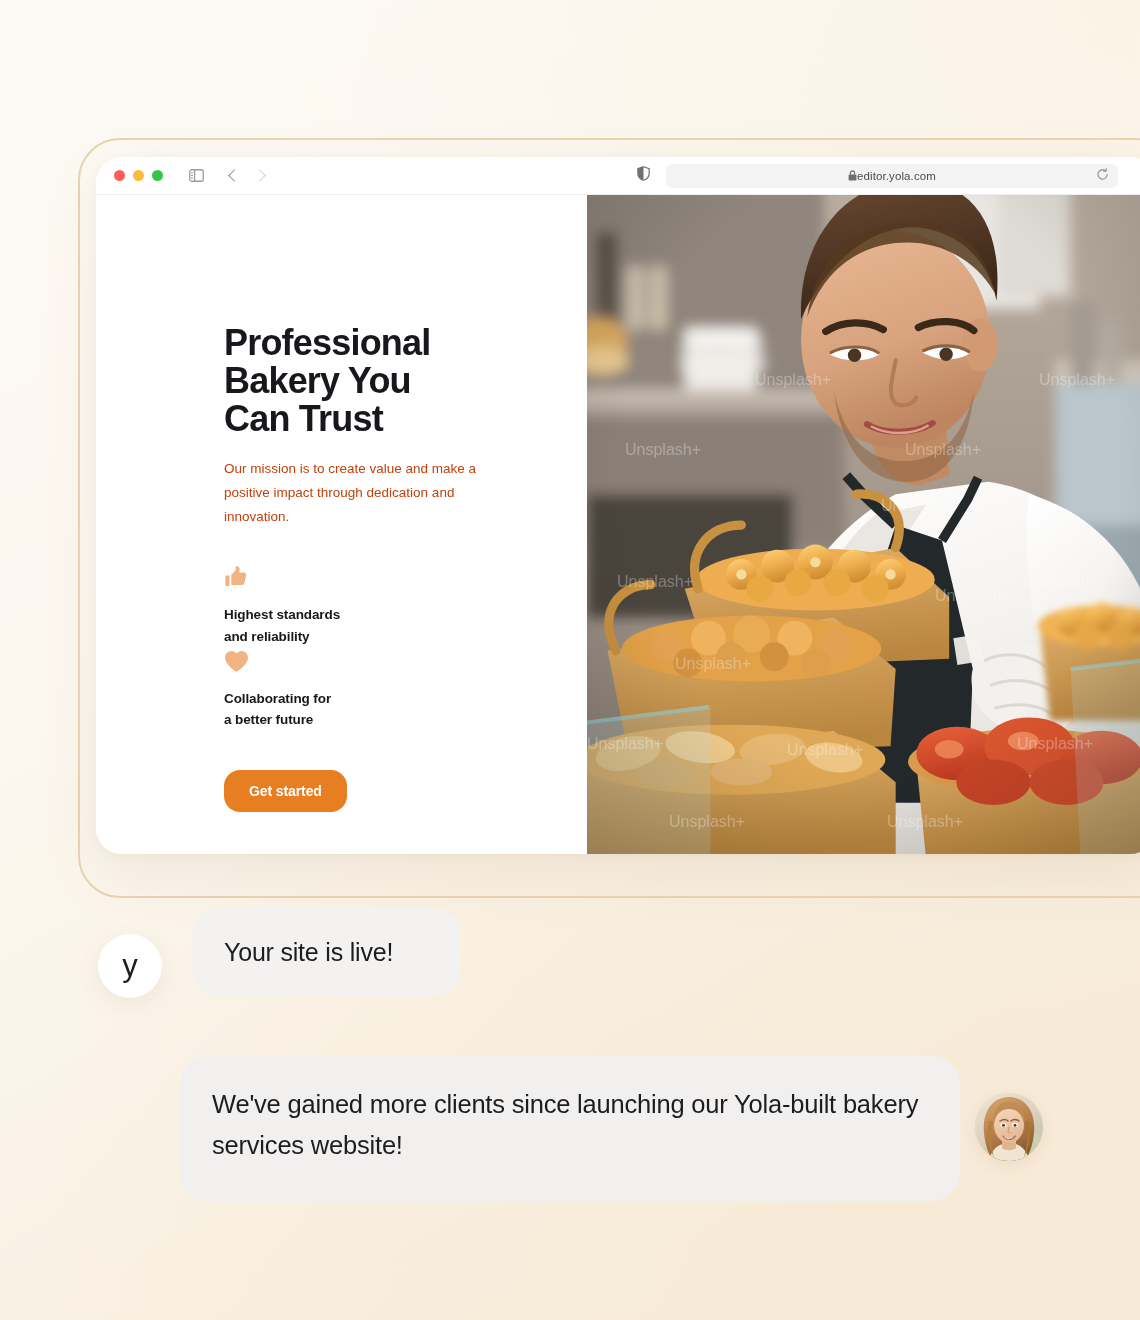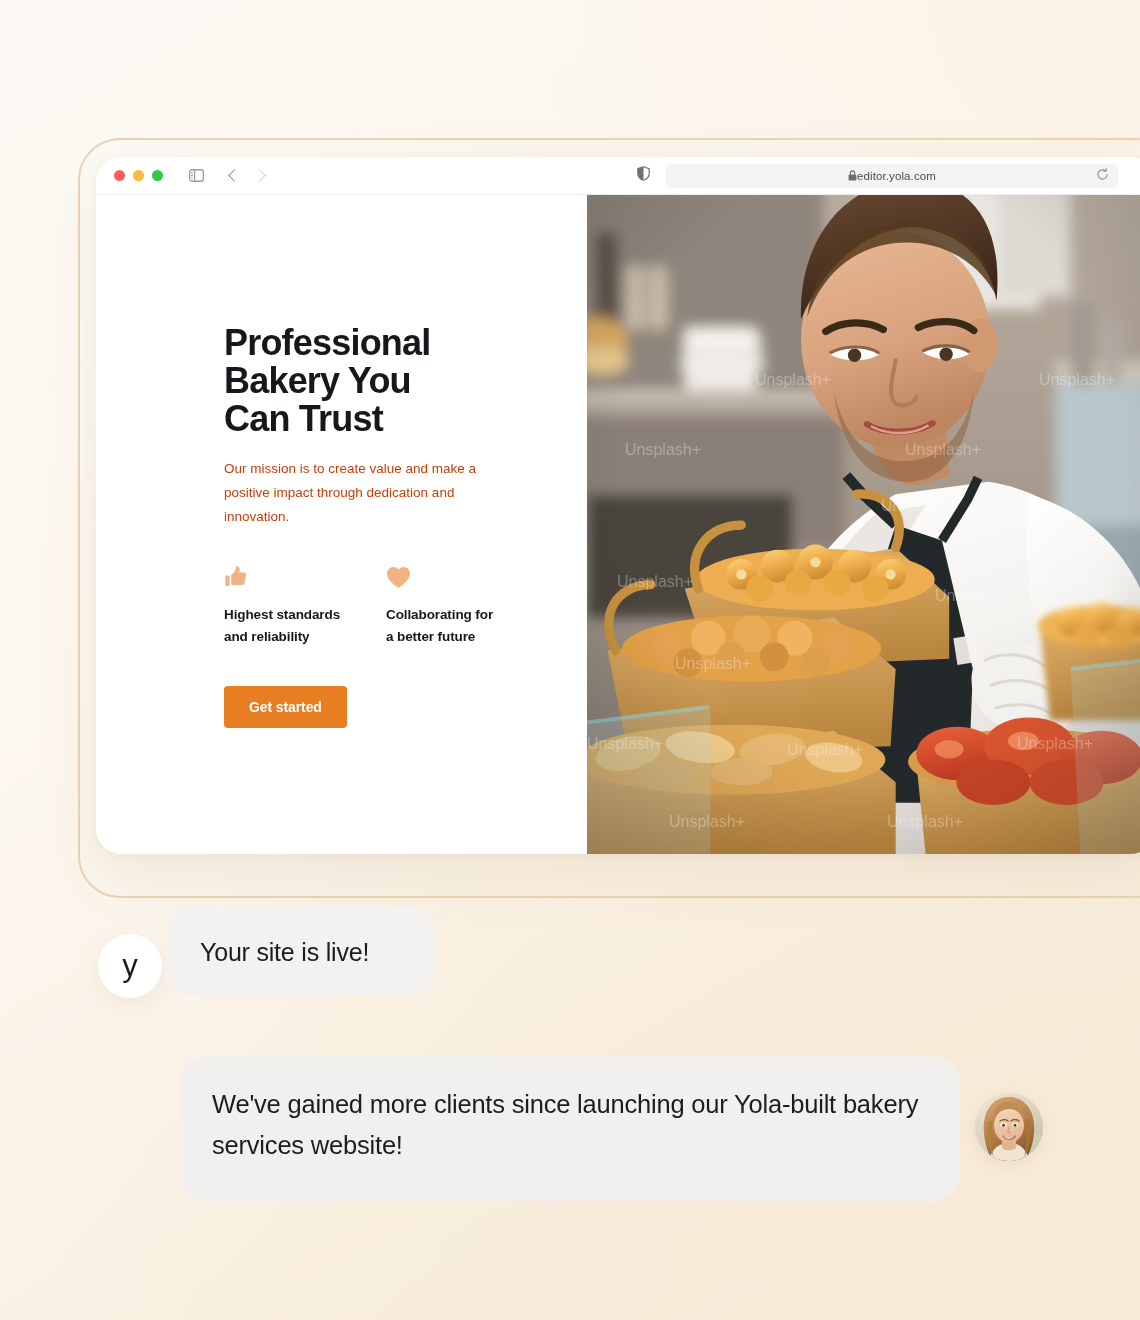--- a/index.html
+++ b/index.html
@@ -121,21 +121,21 @@
   }
 
   #hero-sub {
     margin-top: 20px;
     width: 278px;
     font-size: 13.5px;
     line-height: 1.78;
     color: #c2410c;
   }
 
-  #feature-row { display: flex; margin-top: 34px; }
+  #feature-row { display: flex; margin-top: 34px; flex-direction: column; }
   .feature { width: 162px; }
   .feature-icon { color: #f0b484; margin-bottom: 15px; height: 26px; display: flex; align-items: flex-end; }
   .feature-icon svg { display: block; }
   .feature-label {
     font-size: 13.5px;
     font-weight: 700;
     line-height: 1.58;
     color: #16181c;
     white-space: pre-line;
     letter-spacing: -0.1px;
@@ -144,21 +144,21 @@
   #cta-button {
     margin-top: 39px;
     display: inline-block;
     background: #e87e22;
     color: #ffffff;
     font-size: 14px;
     font-weight: 700;
     letter-spacing: -0.1px;
     padding: 13px 25px;
     border: none;
-    border-radius: 4px;
+    border-radius: 16px;
     cursor: pointer;
     font-family: "Liberation Sans", sans-serif;
   }
 
   
   #hero-photo { flex: 1 1 auto; position: relative; overflow: hidden; background: #cbbda9; }
   #hero-photo svg { position: absolute; inset: 0; width: 100%; height: 100%; display: block; }
   .wm {
     position: absolute;
     font-size: 16px;
@@ -177,21 +177,21 @@
     width: 64px; height: 64px;
     border-radius: 50%;
     background: #ffffff;
     display: flex; align-items: center; justify-content: center;
     box-shadow: 0 6px 22px rgba(150,120,80,0.10);
   }
   #bot-avatar-letter { font-size: 31px; color: #1b1d21; line-height: 1; margin-top: -2px; }
 
   #bubble-status {
     position: absolute;
-    left: 168px; top: 908px;
+    left: 192px; top: 908px;
     width: 268px; height: 88px;
     background: #f3f2f0;
     border-radius: 26px;
     display: flex; align-items: center;
     padding-left: 32px;
   }
   #bubble-status-text { font-size: 25px; color: #1b1d21; letter-spacing: -0.2px; }
 
   #bubble-testimonial {
     position: absolute;

